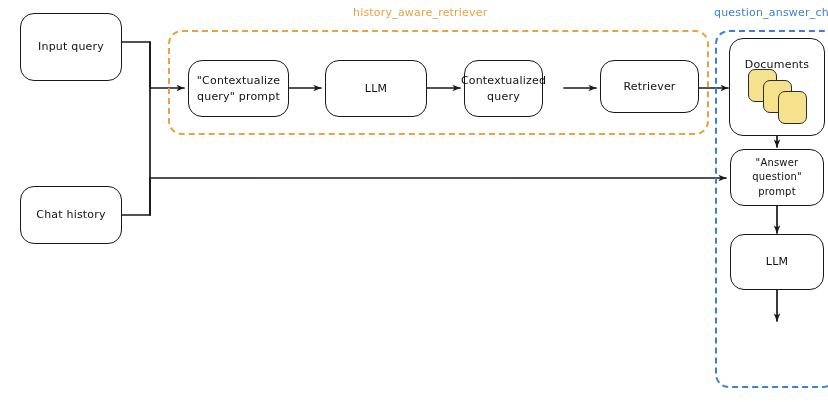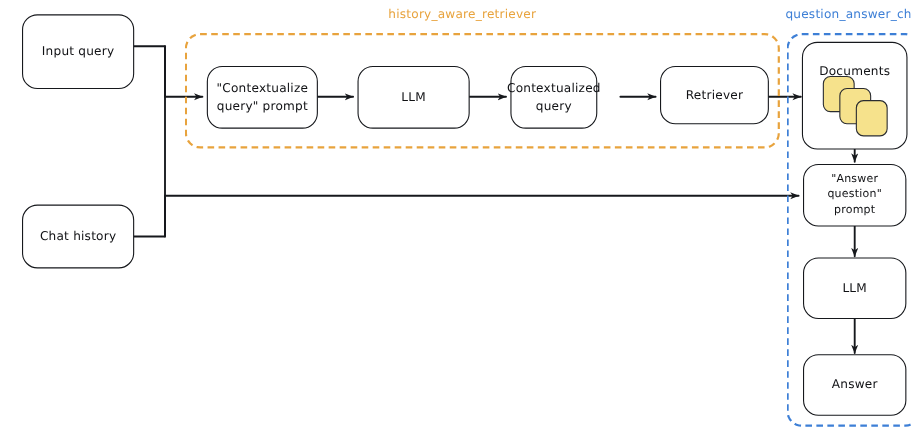--- a/index.html
+++ b/index.html
@@ -163,18 +163,15 @@
 
   <div class="node" style="left:718px;top:149px;width:94px;height:57px;flex-direction:column;font-size:10px;">
     <span>"Answer question"</span>
     <span>prompt</span>
   </div>
 
   <div class="node" style="left:718px;top:234px;width:94px;height:56px;">
     <span>LLM</span>
   </div>
 
-  <div class="node" style="left:718px;top:322px;width:94px;height:56px;">
-    <span>Answer</span>
-  </div>
 
 
 </div>
 
 </body></html>

